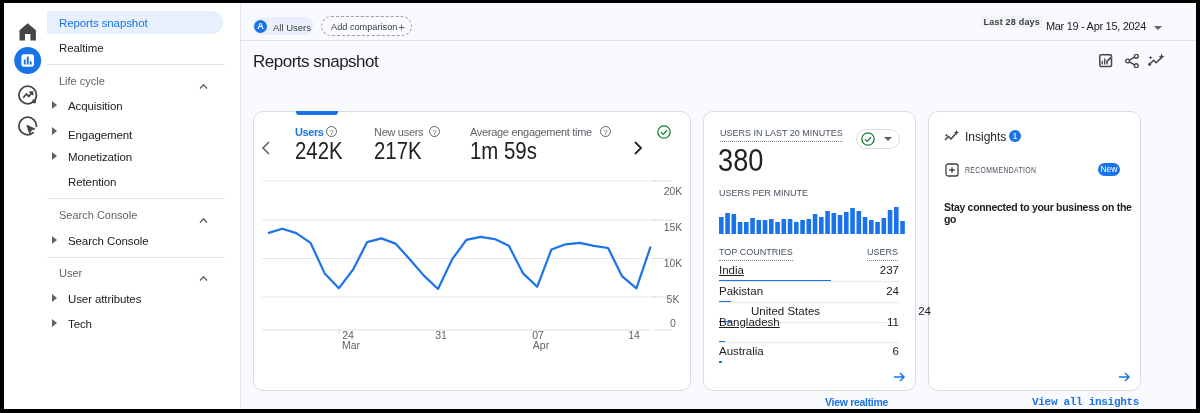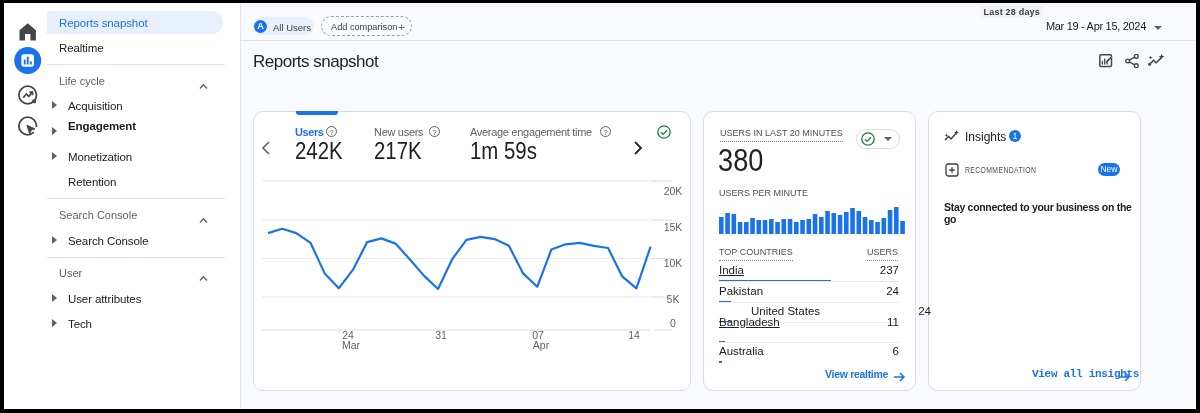--- a/index.html
+++ b/index.html
@@ -21,55 +21,55 @@
 .nav-div { left:47px; width:178px; height:1px; background:#e0e3e7; }
 .chev-up { left:199px; }
 
 .topdiv { left:241px; top:40px; width:955px; height:1px; background:#e0e3e7; }
 .chip-a { left:253px; top:17px; width:61px; height:18px; background:#e9f0fb; border-radius:9px; white-space:nowrap; }
 .chip-a .dot { position:absolute; left:1px; top:2.5px; width:13px; height:13px; background:#1a73e8; border-radius:50%; color:#fff; font-size:9px; font-weight:bold; text-align:center; line-height:13px; }
 .chip-a .txt { position:absolute; left:20px; top:4.5px; font-size:9.5px; color:#3c4043; white-space:nowrap; }
 .chip-add { left:321px; top:16px; width:91px; height:20px; border:1px dashed #9aa0a6; border-radius:10px; white-space:nowrap; }
 .chip-add .txt { position:absolute; left:9px; top:5px; font-size:9.2px; color:#3c4043; white-space:nowrap; }
 .chip-add .plus { position:absolute; right:6px; top:3.5px; font-size:11.5px; color:#5f6368; }
-.last28 { right:157px; top:6px; height:12px; background:#f1f3f4; font-size:9px; font-weight:bold; color:#3c4043; line-height:12px; padding:0 3px; letter-spacing:0.2px; white-space:nowrap; }
+.last28 { right:157px; top:16px; height:12px; background:#f1f3f4; font-size:9px; font-weight:bold; color:#3c4043; line-height:12px; padding:0 3px; letter-spacing:0.2px; white-space:nowrap; }
 .daterange { right:54px; top:19.5px; font-size:11px; letter-spacing:-0.3px; color:#202124; white-space:nowrap; }
 .datetri { left:1154px; top:25.5px; width:0; height:0; border-top:4.5px solid #5f6368; border-left:4px solid transparent; border-right:4px solid transparent; }
 .pagetitle { left:253px; top:52px; font-size:17px; letter-spacing:-0.5px; color:#1f1f1f; white-space:nowrap; }
 
 .card { background:#fff; border:1px solid #dadce0; border-radius:10px; }
 .card1 { left:253px; top:111px; width:438px; height:280px; }
 .card2 { left:703px; top:111px; width:213px; height:280px; }
 .card3 { left:928px; top:111px; width:213px; height:280px; }
 .tabbar { left:296px; top:111px; width:42px; height:4px; background:#1a73e8; border-radius:0 0 3px 3px; }
 .tlab { top:126px; font-size:11px; color:#5f6368; letter-spacing:-0.3px; white-space:nowrap; }
 .tval { top:136.5px; font-size:24px; color:#202124; white-space:nowrap; transform-origin:0 0; transform:scaleX(0.85); }
 .qm { top:126px; width:11px; height:11px; border:1px solid #5f6368; border-radius:50%; font-size:8px; color:#5f6368; text-align:center; line-height:11px; }
 .c2lab { font-size:9px; color:#47515f; letter-spacing:0px; white-space:nowrap; }
 .crow { left:719px; width:180px; font-size:11.5px; color:#202124; }
 .crow .v { position:absolute; right:0; }
 .cbar { left:719px; height:2px; background:#1a73e8; }
 .csep { left:719px; top:0; width:180px; height:1px; background:#e8eaed; }
-.bluelink { font-size:11px; font-weight:bold; color:#1a73e8; letter-spacing:-0.3px; white-space:nowrap; }
+.bluelink { font-size:11px; font-weight:bold; color:#1a73e8; letter-spacing:-0.3px; white-space:nowrap;margin-top:28px; }
 </style>
 </head>
 <body>
 <div class="abs sidebar"></div>
 <div class="abs navpill"></div>
 <div class="abs nav-blue" style="top:16px;">Reports snapshot</div>
 <div class="abs nav-item" style="left:59px; top:41px;">Realtime</div>
 <div class="abs nav-div" style="top:64px;"></div>
 <div class="abs nav-head" style="top:74px;">Life cycle</div>
 <div class="abs chev-up" style="top:76px;"><svg width="9" height="7" viewBox="0 0 9 7">
       <path d="M1 5.4 L4.5 1.8 L8 5.4" fill="none" stroke="#5f6368" stroke-width="1.5"></path>
     </svg></div>
 <div class="abs nav-tri" style="top:101px;"></div>
 <div class="abs nav-item" style="top:99px;">Acquisition</div>
 <div class="abs nav-tri" style="top:127px;"></div>
-<div class="abs nav-item" style="top:119px;font-weight:bold;">Engagement</div>
+<div class="abs nav-item" style="top:128px;">Engagement</div>
 <div class="abs nav-tri" style="top:152px;"></div>
 <div class="abs nav-item" style="top:150px;">Monetization</div>
 <div class="abs nav-item" style="top:175px;">Retention</div>
 <div class="abs nav-div" style="top:198px;"></div>
 <div class="abs nav-head" style="top:208px;">Search Console</div>
 <div class="abs chev-up" style="top:210px;"><svg width="9" height="7" viewBox="0 0 9 7">
       <path d="M1 5.4 L4.5 1.8 L8 5.4" fill="none" stroke="#5f6368" stroke-width="1.5"></path>
     </svg></div>
 <div class="abs nav-tri" style="top:236px;"></div>
 <div class="abs nav-item" style="top:234px;">Search Console</div>

